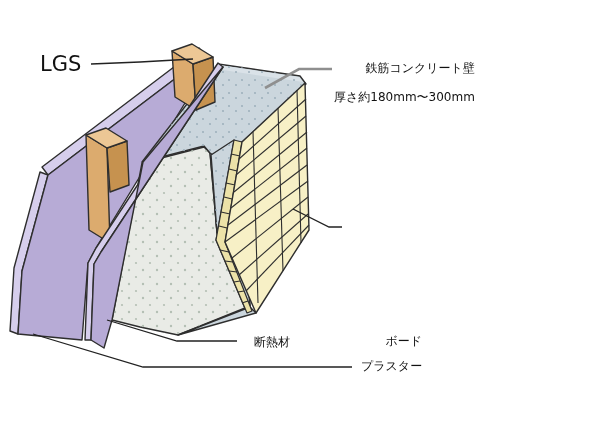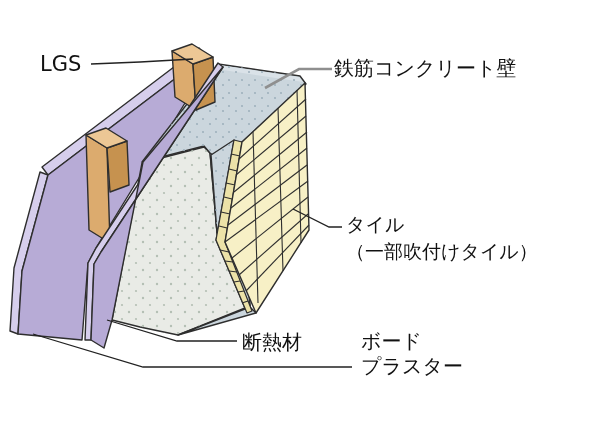--- a/index.html
+++ b/index.html
@@ -1,34 +1,34 @@
 <!DOCTYPE html>
 <html style="--background: #ffffff; --text: #111111; --outline: #2e2e2e; --leader_black: #222222; --leader_gray: #8f8f8f; --plasterboard_face: #b7abd6; --plasterboard_edge: #d6ceec; --stud_top: #ecc795; --stud_front: #dcab6e; --stud_side: #c6924f; --insulation_face: #e9ebe6; --insulation_speckle: #b4bfb4; --concrete_face: #cbd6dd; --concrete_top: #dae2e8; --concrete_speckle: #9fb1bd; --step_edge: #d8dde0; --tile_face: #f7f0c6; --tile_edge: #ece2a8;"><head>
 <meta charset="utf-8">
 <style>
   html,body{margin:0;padding:0;background:#fff;}
   #stage{position:relative;width:600px;height:447px;background:var(--background,#fff);
-         font-family:"DejaVu Sans","Liberation Sans",sans-serif;overflow:hidden;}
+         font-family:"DejaVu Sans","Liberation Sans",sans-serif;overflow:hidden;text-align:right;}
   #diagram-svg{position:absolute;left:0;top:0;}
   .p1face,.p2face{fill:var(--plasterboard_face);stroke:var(--outline);stroke-width:1.4;stroke-linejoin:round;}
   .pedge{fill:var(--plasterboard_edge);stroke:var(--outline);stroke-width:1.4;stroke-linejoin:round;}
   .studtop{fill:var(--stud_top);stroke:var(--outline);stroke-width:1.4;stroke-linejoin:round;}
   .studfront{fill:var(--stud_front);stroke:var(--outline);stroke-width:1.4;stroke-linejoin:round;}
   .studside{fill:var(--stud_side);stroke:var(--outline);stroke-width:1.4;stroke-linejoin:round;}
   .insf{fill:var(--insulation_face);stroke:var(--outline);stroke-width:1.4;stroke-linejoin:round;}
   .insstep{fill:var(--step_edge);stroke:var(--outline);stroke-width:1.2;stroke-linejoin:round;}
   .concf{fill:var(--concrete_face);stroke:var(--outline);stroke-width:1.4;stroke-linejoin:round;}
   .conctop{fill:var(--concrete_top);stroke:none;}
   .tilef{fill:var(--tile_face);stroke:var(--outline);stroke-width:1.4;stroke-linejoin:round;}
   .tileedge{fill:var(--tile_edge);stroke:var(--outline);stroke-width:1.2;stroke-linejoin:round;}
   .grid{stroke:var(--outline);stroke-width:1.1;}
   .dots{stroke:none;pointer-events:none;}
   .leader-black{stroke:var(--leader_black);stroke-width:1.3;fill:none;}
   .leader-gray{stroke:var(--leader_gray);stroke-width:2.6;fill:none;}
-  .lbl{position:absolute;color:var(--text);font-size:20px;line-height:28px;white-space:nowrap;}
+  .lbl{position:absolute;color:var(--text);font-size:12px;line-height:28px;white-space:nowrap;}
 </style>
 </head>
 <body>
 
 <div id="stage">
 
   <svg id="diagram-svg" width="600" height="447" viewBox="0 0 600 447">
     <defs>
       <pattern id="dotsIns" width="14" height="14" patternUnits="userSpaceOnUse">
         <circle cx="3" cy="4" r="1.2" fill="var(--insulation_speckle)"></circle>
@@ -116,27 +116,24 @@
       <polyline class="leader-black" points="293,209 329,227 342,227"></polyline>
       <polyline class="leader-black" points="107,320 177,341 237,341"></polyline>
       <polyline class="leader-black" points="33,334 143,367 352,367"></polyline>
     </g>
   </svg>
 
   <div class="lbl" style="left:40px;top:50px;font-size:21px;">LGS</div>
 
   <div class="lbl" style="left:334px;top:54px;line-height:29px;">
     <div>鉄筋コンクリート壁</div>
+    <div>厚さ約180mm〜300mm</div>
   </div>
 
-  <div class="lbl" style="left:346px;top:211px;line-height:27px;font-size:19px;">
-    <div>タイル</div>
-    <div>（一部吹付けタイル）</div>
-  </div>
 
-  <div class="lbl" style="left:242px;top:328px;">断熱材</div>
+  <div class="lbl" style="left:254px;top:328px;">断熱材</div>
 
   <div class="lbl" style="left:361px;top:329px;line-height:25px;">
     <div>ボード</div>
     <div>プラスター</div>
   </div>
 
 </div>
 
 </body></html>

